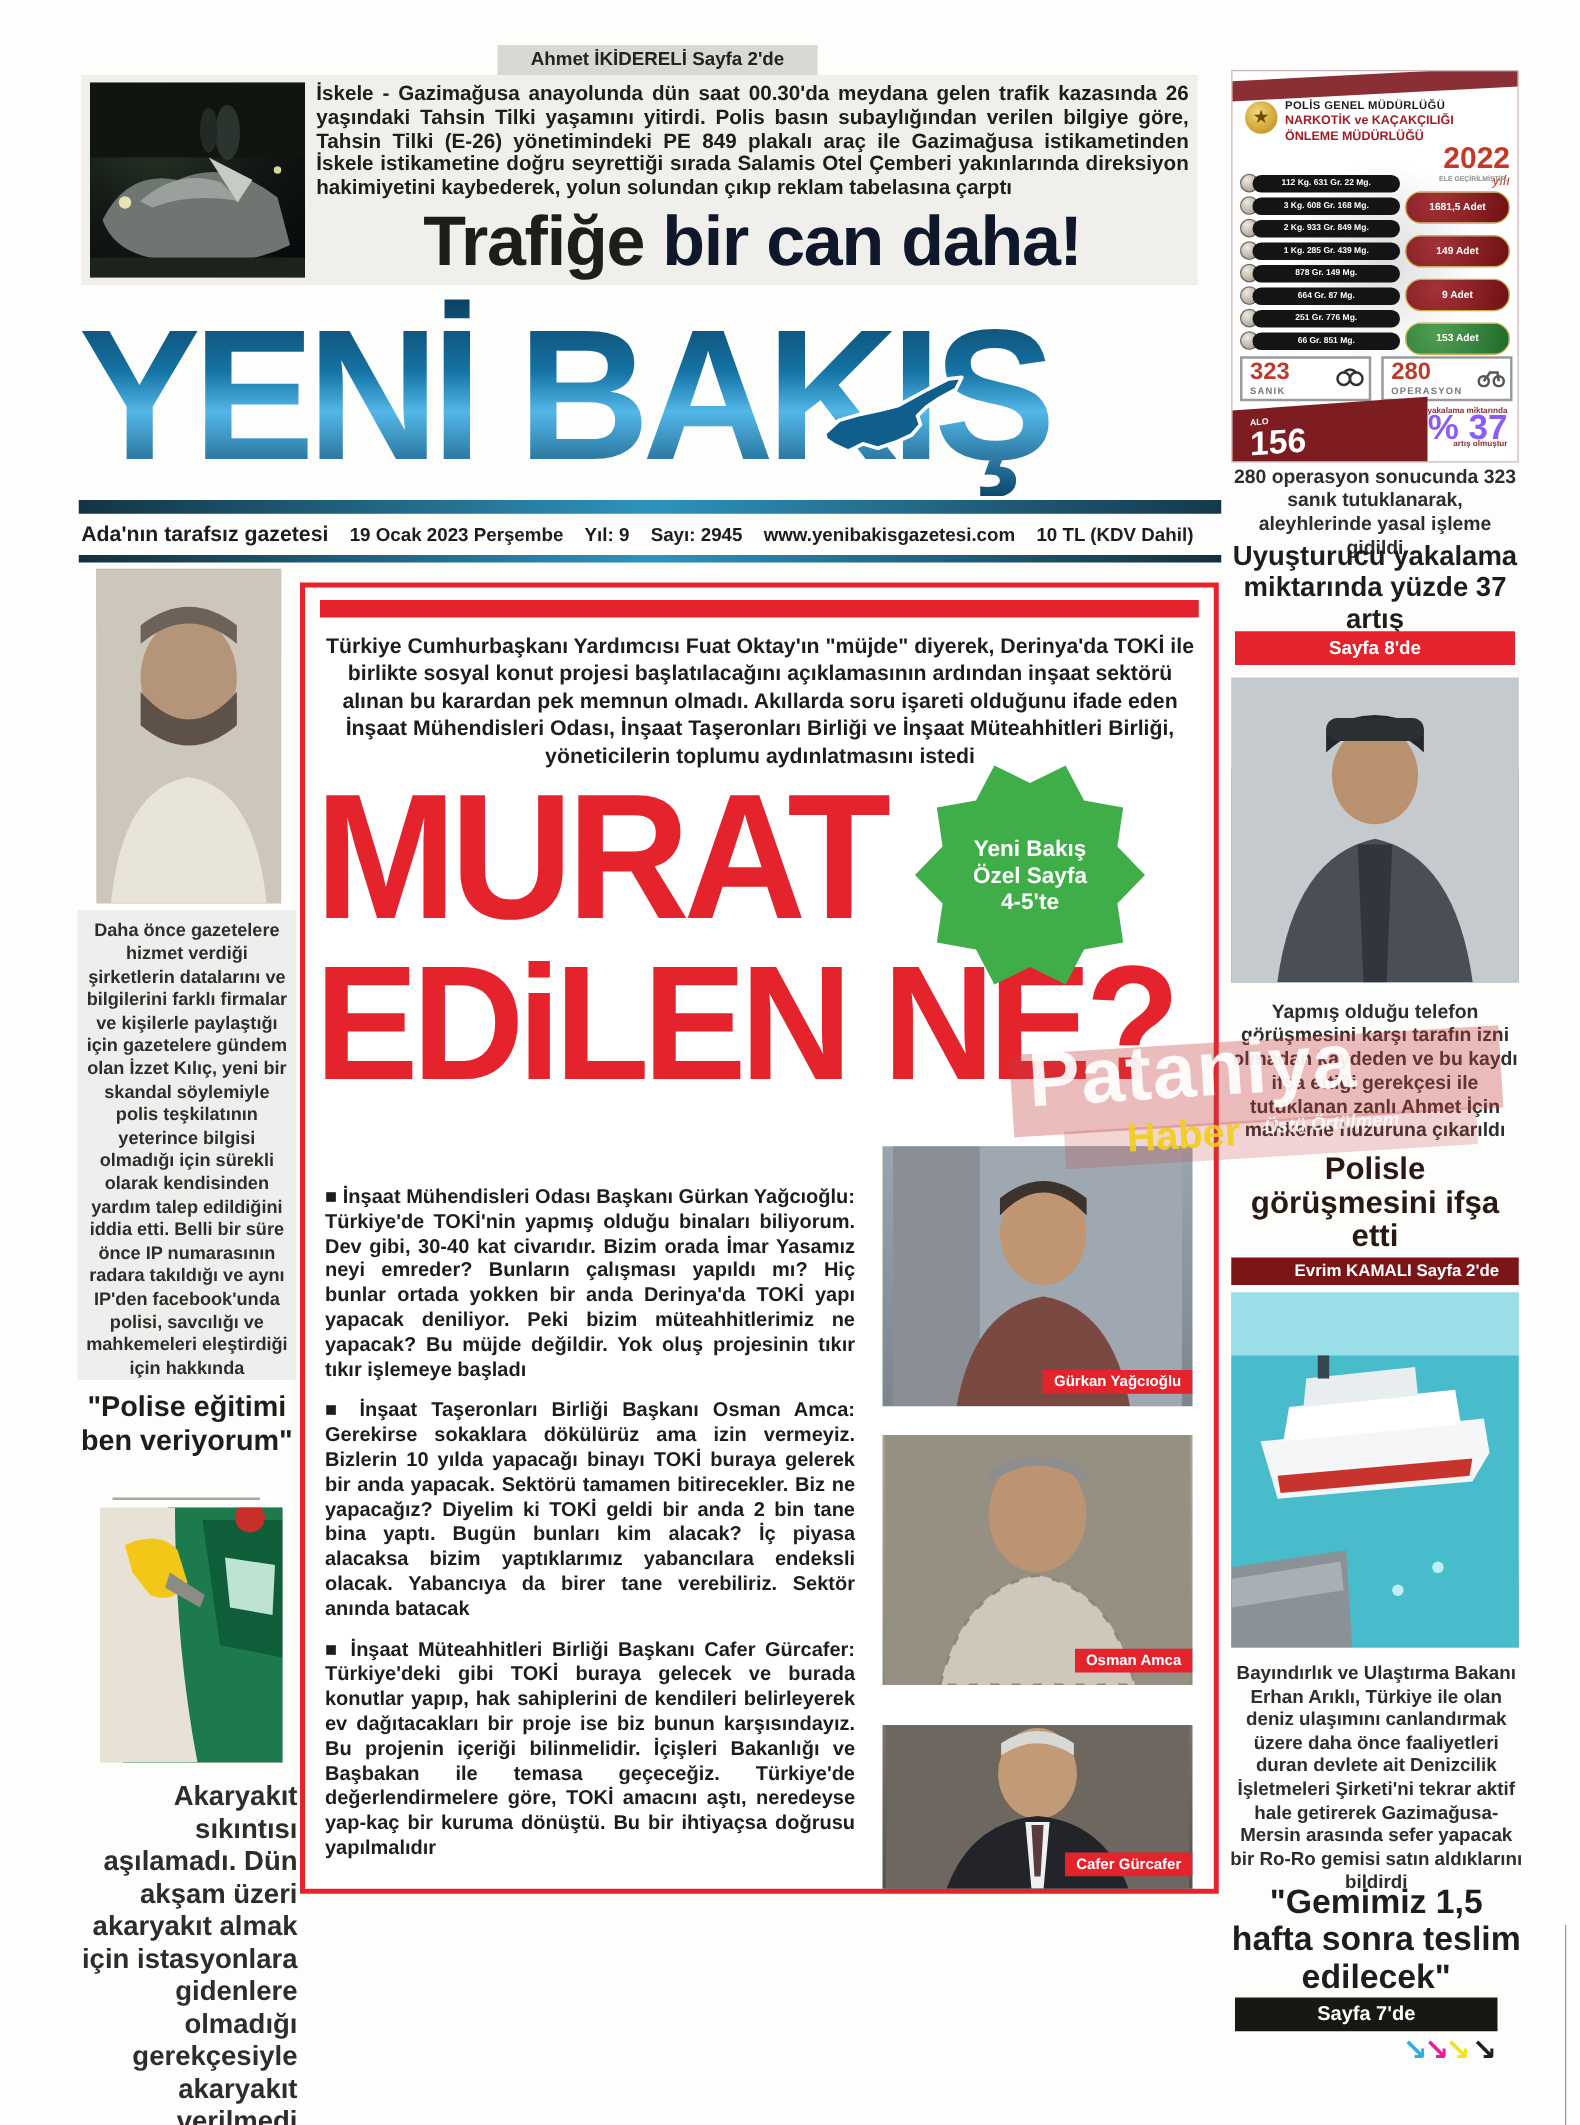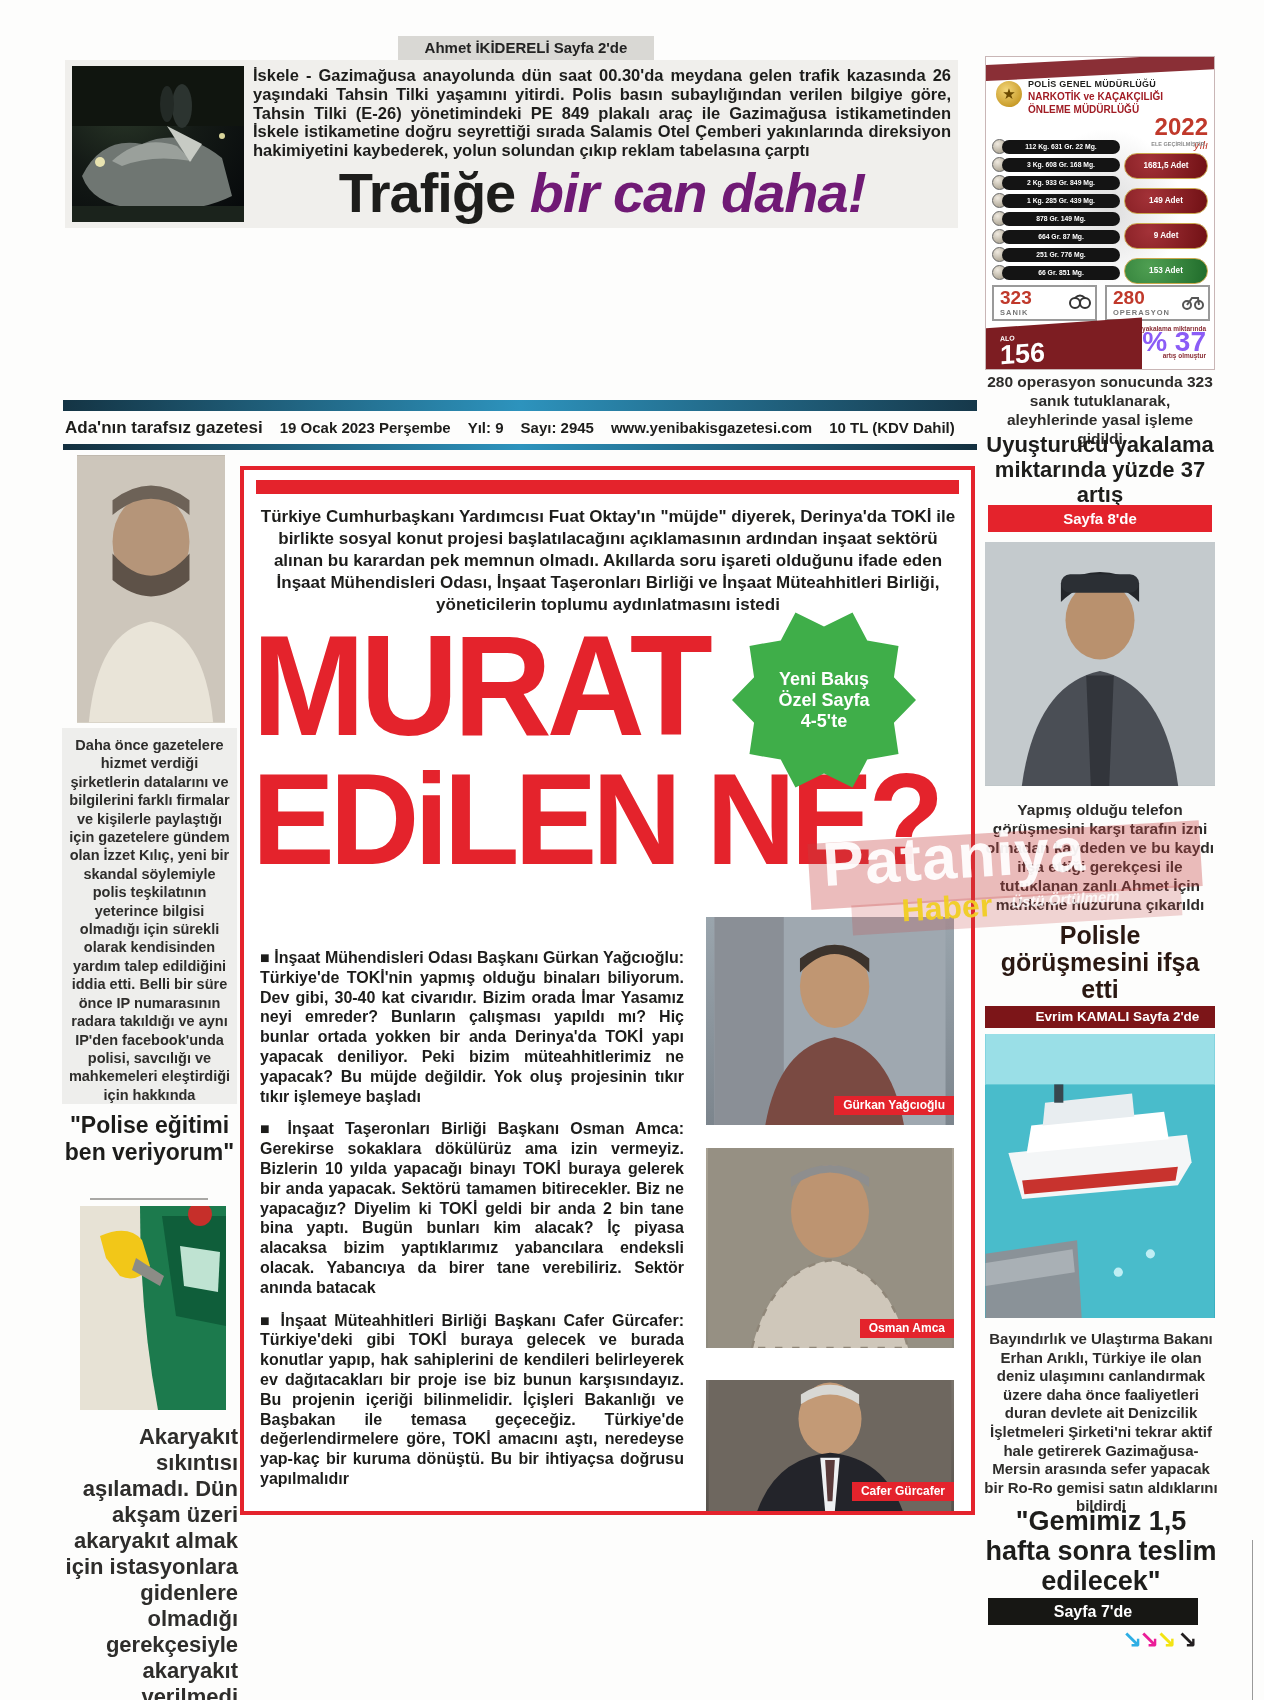--- a/index.html
+++ b/index.html
@@ -15,21 +15,21 @@
 
   
   .topbox { left:65px; top:60px; width:893px; height:168px; background:#f0efec; }
   .crash-photo { position:absolute; left:7px; top:6px; width:172px; height:156px;
     background:radial-gradient(circle at 30% 20%, #2c3a2a 0%, #141a16 45%, #05070a 100%); overflow:hidden; }
   .crash-photo svg { width:100%; height:100%; }
   .topbox-text { position:absolute; left:188px; top:6px; width:698px;
     font-size:16.5px; line-height:18.8px; font-weight:700; text-align:justify; color:#1d1d1b; }
   .topbox-headline { position:absolute; left:188px; top:102px; width:698px; text-align:center;
     font-size:56px; line-height:62px; font-weight:900; letter-spacing:-1px; white-space:nowrap; }
-  .hl-black { color:#1d1d1b; } .hl-red { color:#701a75;font-style:italic; }
+  .hl-black { color:#1d1d1b; } .hl-red { color:#0f172a; }
 
   
   .masthead { left:63px; top:236px; width:914px; height:164px; }
   .masthead-text { font-size:146px; line-height:158px; font-weight:900; letter-spacing:-6px; white-space:nowrap;
     background:linear-gradient(180deg,#0b3e5e 0%, #1573a5 38%, #53b7e8 58%, #0d476b 100%);
     -webkit-background-clip:text; background-clip:text; color:transparent; transform:scaleY(1.02); transform-origin:top left; }
   .island { position:absolute; left:592px; top:50px; width:118px; height:98px; }
   .rule1 { left:63px; top:400px; width:914px; height:11px;
     background:linear-gradient(90deg,#143444,#2d93bd 50%,#16384a); }
   .infoline { left:65px; top:418px; width:912px; display:flex; align-items:baseline; gap:17px; color:#1d1d1b; white-space:nowrap; }
@@ -172,20 +172,26 @@
         <path d="M95 60 L130 78 L118 96 Z" fill="#c7cbc4"></path>
         <circle cx="28" cy="96" r="5" fill="#e8e3b0"></circle>
         <circle cx="150" cy="70" r="3" fill="#d8d49a"></circle>
         <rect x="0" y="140" width="172" height="16" fill="#1b231c"></rect>
       </svg>
     </div>
     <div class="topbox-text">İskele - Gazimağusa anayolunda dün saat 00.30'da meydana gelen trafik kazasında 26 yaşındaki Tahsin Tilki yaşamını yitirdi. Polis basın subaylığından verilen bilgiye göre, Tahsin Tilki (E-26) yönetimindeki PE 849 plakalı araç ile Gazimağusa istikametinden İskele istikametine doğru seyrettiği sırada Salamis Otel Çemberi yakınlarında direksiyon hakimiyetini kaybederek, yolun solundan çıkıp reklam tabelasına çarptı</div>
     <div class="topbox-headline"><span class="hl-black">Trafiğe</span><span class="hl-red"> bir can daha!</span></div>
   </div>
 
+  <div class="abs masthead">
+    <div class="masthead-text">YENİ BAKIŞ</div>
+    <svg class="island" viewBox="0 0 100 60">
+      <polygon points="4,40 14,31 28,27 42,24 54,21 63,16 74,10 88,3 97,2 93,10 82,16 73,22 67,28 69,34 63,41 52,46 40,50 30,47 20,52 11,48 5,44" fill="#0f5e8c" stroke="#ffffff" stroke-width="2.5" stroke-linejoin="round"></polygon>
+    </svg>
+  </div>
   <div class="abs rule1"></div>
   <div class="abs infoline">
     <span class="tagline">Ada'nın tarafsız gazetesi</span>
     <span class="info-strong">19 Ocak 2023 Perşembe</span>
     <span class="info-strong">Yıl: 9</span>
     <span class="info-strong">Sayı: 2945</span>
     <span class="info-strong">www.yenibakisgazetesi.com</span>
     <span class="info-strong">10 TL (KDV Dahil)</span>
   </div>
   <div class="abs rule2"></div>

